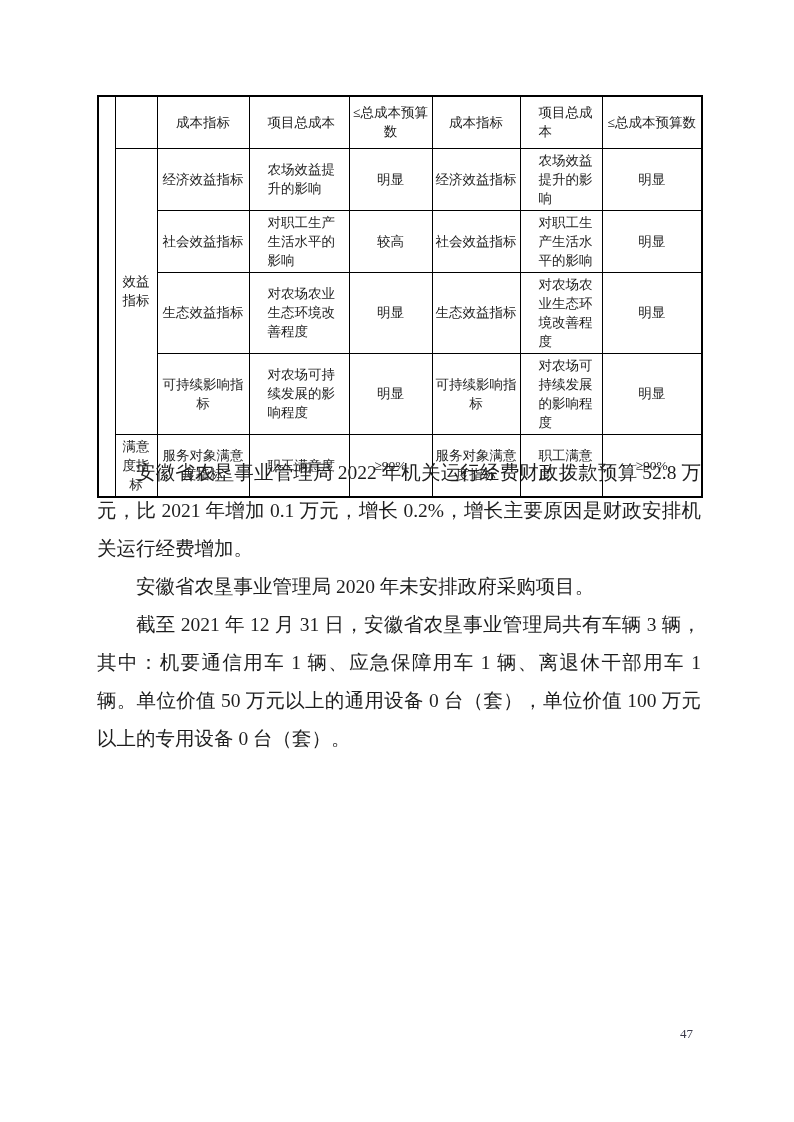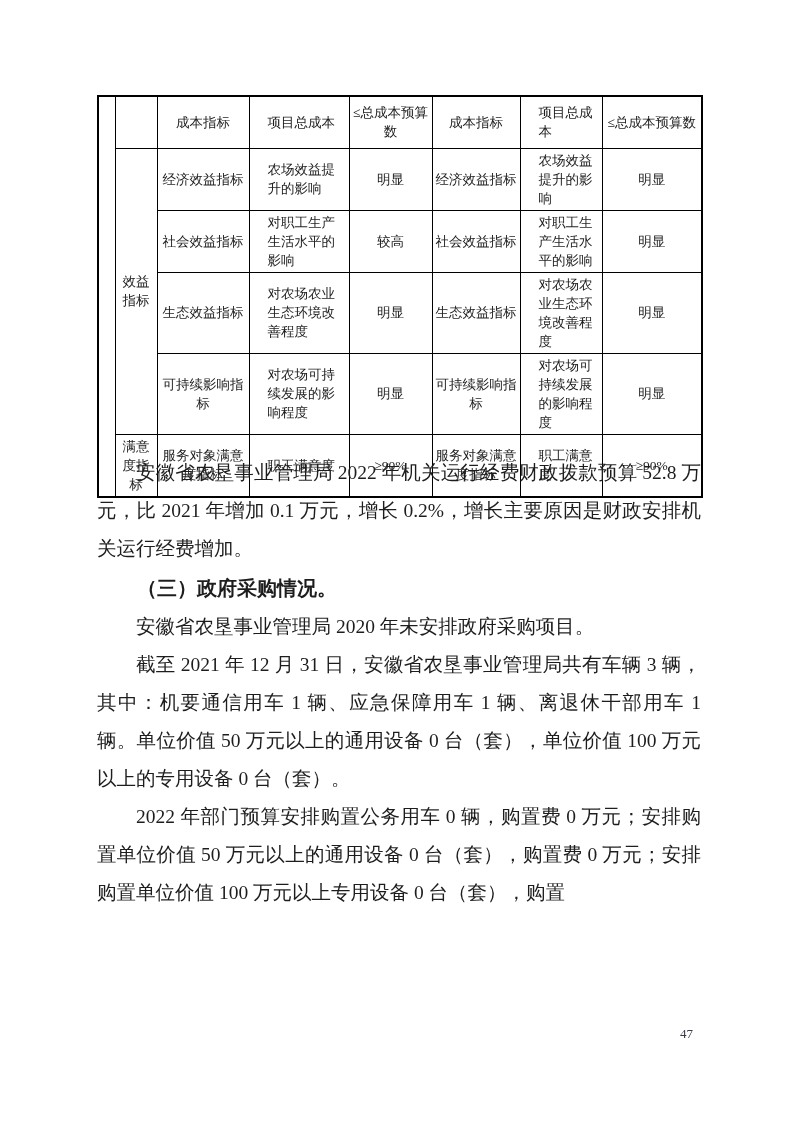--- a/index.html
+++ b/index.html
@@ -135,21 +135,19 @@
         <td>≥90%</td>
         <td>服务对象满意度指标</td>
         <td class="al">职工满意度</td>
         <td>≥90%</td>
       </tr>
     </tbody>
   </table>
 
   <div class="doc-body">
     <p>安徽省农垦事业管理局 2022 年机关运行经费财政拨款预算 52.8 万元，比 2021 年增加 0.1 万元，增长 0.2%，增长主要原因是财政安排机关运行经费增加。</p>
-    <h3>（三）政府采购情况。</h3>
     <p>安徽省农垦事业管理局 2020 年未安排政府采购项目。</p>
     <p>截至 2021 年 12 月 31 日，安徽省农垦事业管理局共有车辆 3 辆，其中：机要通信用车 1 辆、应急保障用车 1 辆、离退休干部用车 1 辆。单位价值 50 万元以上的通用设备 0 台（套），单位价值 100 万元以上的专用设备 0 台（套）。</p>
-    <p>2022 年部门预算安排购置公务用车 0 辆，购置费 0 万元；安排购置单位价值 50 万元以上的通用设备 0 台（套），购置费 0 万元；安排购置单位价值 100 万元以上专用设备 0 台（套），购置</p>
   </div>
 
   <div class="page-number">47</div>
 
 </div>
 
 </body></html>

